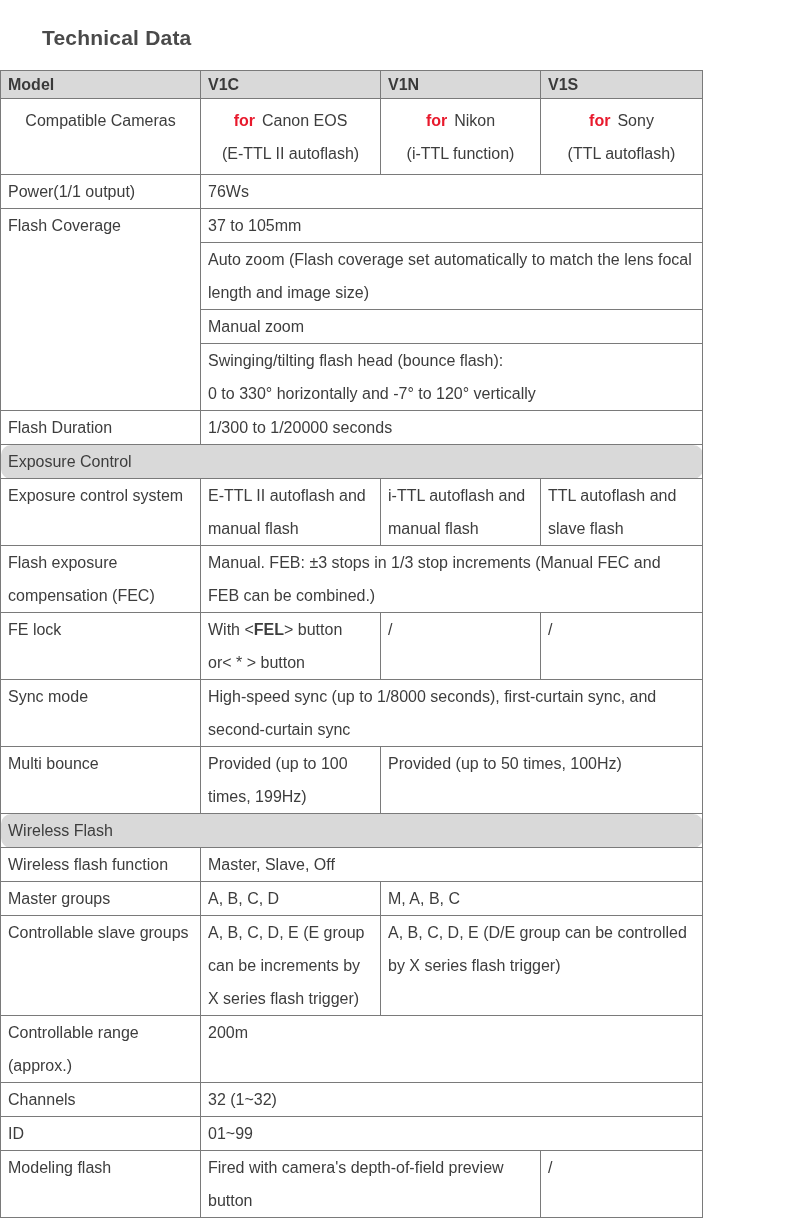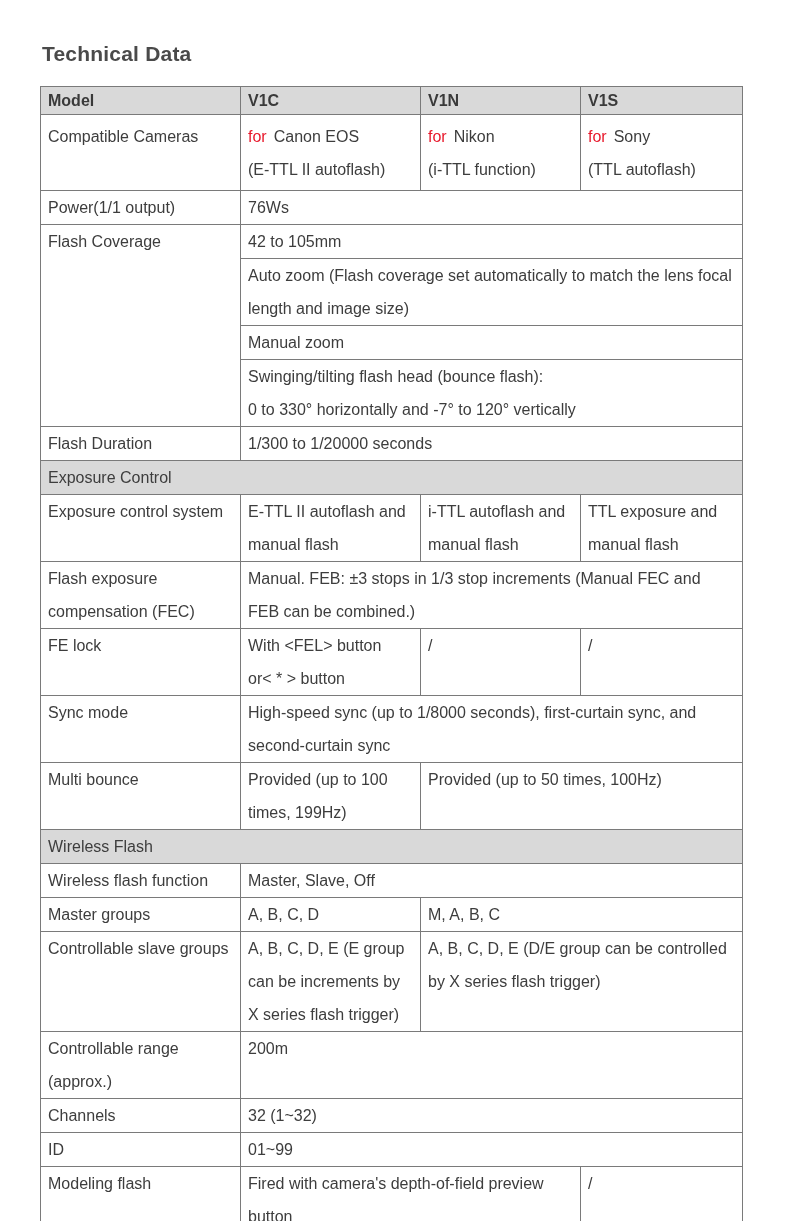--- a/index.html
+++ b/index.html
@@ -8,33 +8,32 @@
     background: #ffffff;
   }
   .doc {
     position: relative;
     width: 790px;
     height: 1221px;
     background: #ffffff;
     font-family: "Liberation Sans", sans-serif;
     overflow: hidden;
     box-sizing: border-box;
-    padding-top: 42px;
+    padding-top: 26px;
   }
   .page-title {
     margin: 0 0 20px 42px;
     font-size: 21px;
     font-weight: 700;
     color: #4a4a4a;
     letter-spacing: 0.2px;
   }
   table.spec {
     border-collapse: collapse;
     table-layout: fixed;
-    margin-left: 40px;
     width: 702px;
   }
   table.spec th,
   table.spec td {
     border: 1px solid var(--border, #7a7a7a);
     padding: 0 7px;
     font-size: 16px;
     line-height: 33px;
     vertical-align: top;
     color: var(--text, #3d3d3d);
@@ -46,31 +45,33 @@
     background: var(--header-bg, #d9d9d9);
     font-weight: 700;
     line-height: 27px;
     color: #3a3a3a;
   }
   td.section-cell {
     background: var(--header-bg, #d9d9d9);
     font-weight: 700;
     line-height: 32px;
     color: #3a3a3a;
+    border-radius: 10px;
   }
   tr.pad-v > td {
     padding-top: 5px;
     padding-bottom: 4px;
+    text-align: center;
   }
   .red {
     color: var(--accent-red, #e8192c);
-    font-weight: 400;
+    font-weight: 700;
     margin-right: 7px;
   }
-  .b { font-weight: 400; }
+  .b { font-weight: 700; }
   .line { white-space: normal; }
 </style>
 </head>
 <body>
 
 <div class="doc">
 
   <h1 class="page-title">Technical Data</h1>
 
   <table class="spec">
@@ -106,21 +107,21 @@
         </td>
       </tr>
 
       <tr>
         <td>Power(1/1 output)</td>
         <td colspan="3">76Ws</td>
       </tr>
 
       <tr>
         <td rowspan="4">Flash Coverage</td>
-        <td colspan="3">42 to 105mm</td>
+        <td colspan="3">37 to 105mm</td>
       </tr>
       <tr>
         <td colspan="3">Auto zoom (Flash coverage set automatically to match the lens focal length and image size)</td>
       </tr>
       <tr>
         <td colspan="3">Manual zoom</td>
       </tr>
       <tr>
         <td colspan="3">
           <div class="line">Swinging/tilting flash head (bounce flash):</div>
@@ -134,21 +135,21 @@
       </tr>
 
       <tr>
         <td colspan="4" class="section-cell">Exposure Control</td>
       </tr>
 
       <tr>
         <td>Exposure control system</td>
         <td>E-TTL II autoflash and manual flash</td>
         <td>i-TTL autoflash and manual flash</td>
-        <td>TTL exposure and manual flash</td>
+        <td>TTL autoflash and slave flash</td>
       </tr>
 
       <tr>
         <td>Flash exposure compensation (FEC)</td>
         <td colspan="3">Manual. FEB: ±3 stops in 1/3 stop increments (Manual FEC and FEB can be combined.)</td>
       </tr>
 
       <tr>
         <td>FE lock</td>
         <td>

